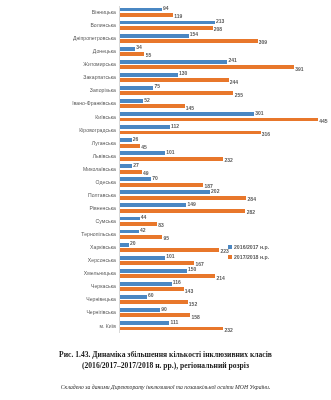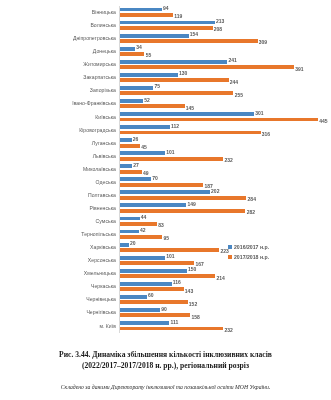--- a/index.html
+++ b/index.html
@@ -343,19 +343,19 @@
       <span class="leg-swatch s1"></span>
       <span class="leg-text">2016/2017 н.р.</span>
     </div>
     <div class="leg-item">
       <span class="leg-swatch s2"></span>
       <span class="leg-text">2017/2018 н.р.</span>
     </div>
   </div>
 
   <div id="caption">
-    <span class="l1">Рис. 3.44. Динаміка збільшення кількості інклюзивних класів</span>
-    <span class="l2">(2022/2017–2017/2018 н. рр.), регіональний розріз</span>
+    <span class="l1">Рис. 1.43. Динаміка збільшення кількості інклюзивних класів</span>
+    <span class="l2">(2016/2017–2017/2018 н. рр.), регіональний розріз</span>
   </div>
 
   <div id="source">Складено за даними Директорату інклюзивної та позашкільної освіти МОН України.</div>
 
 </div>
 
 </body></html>

